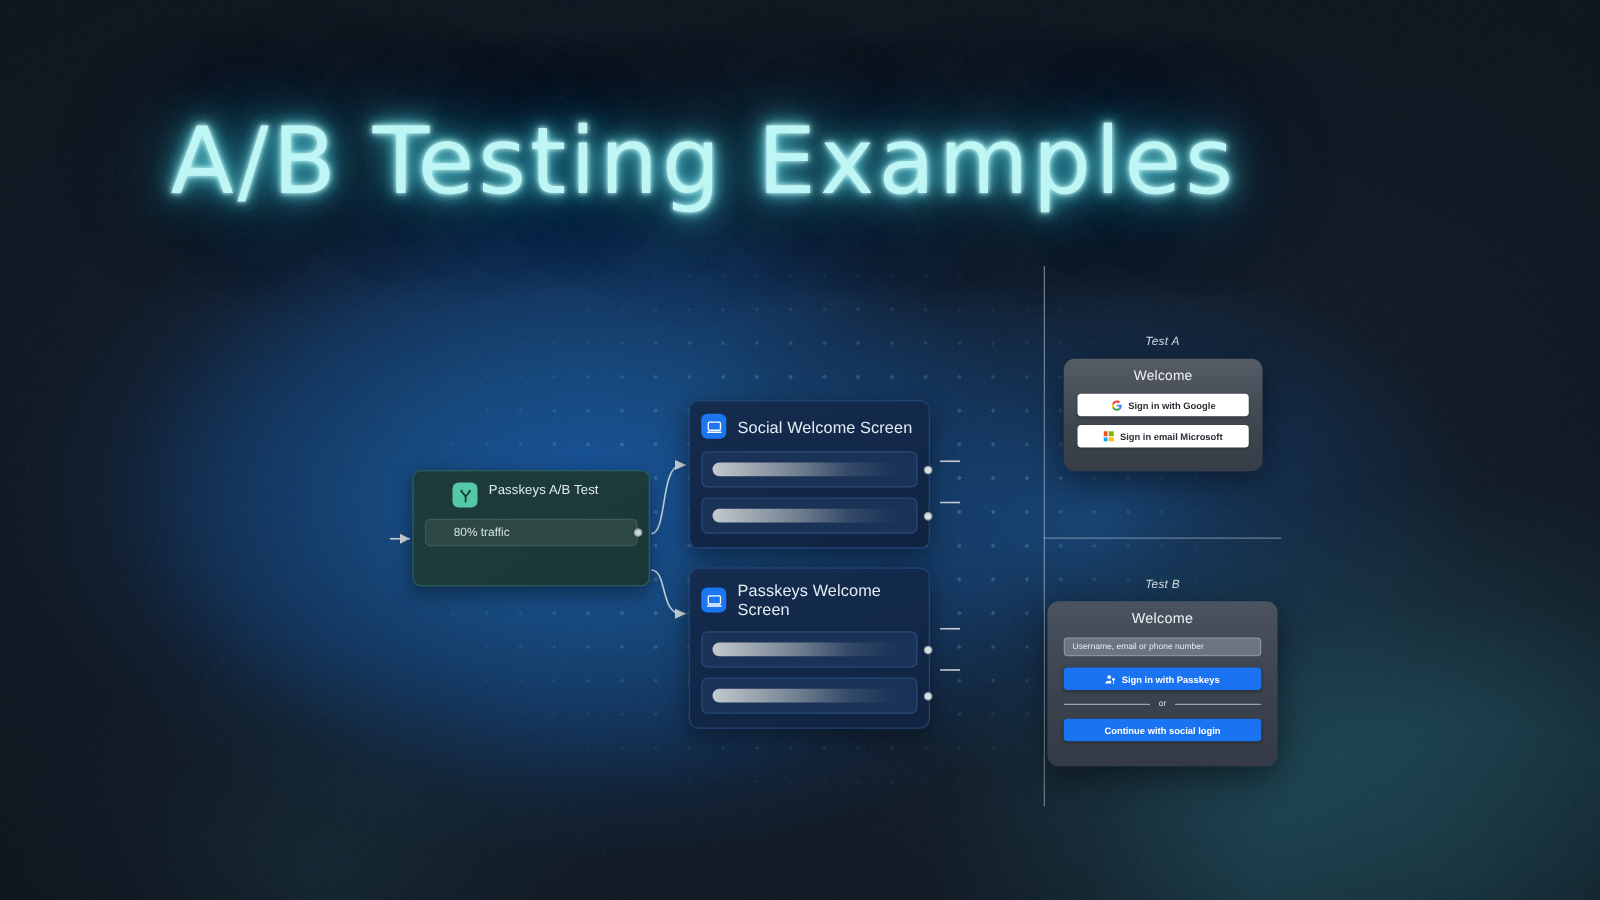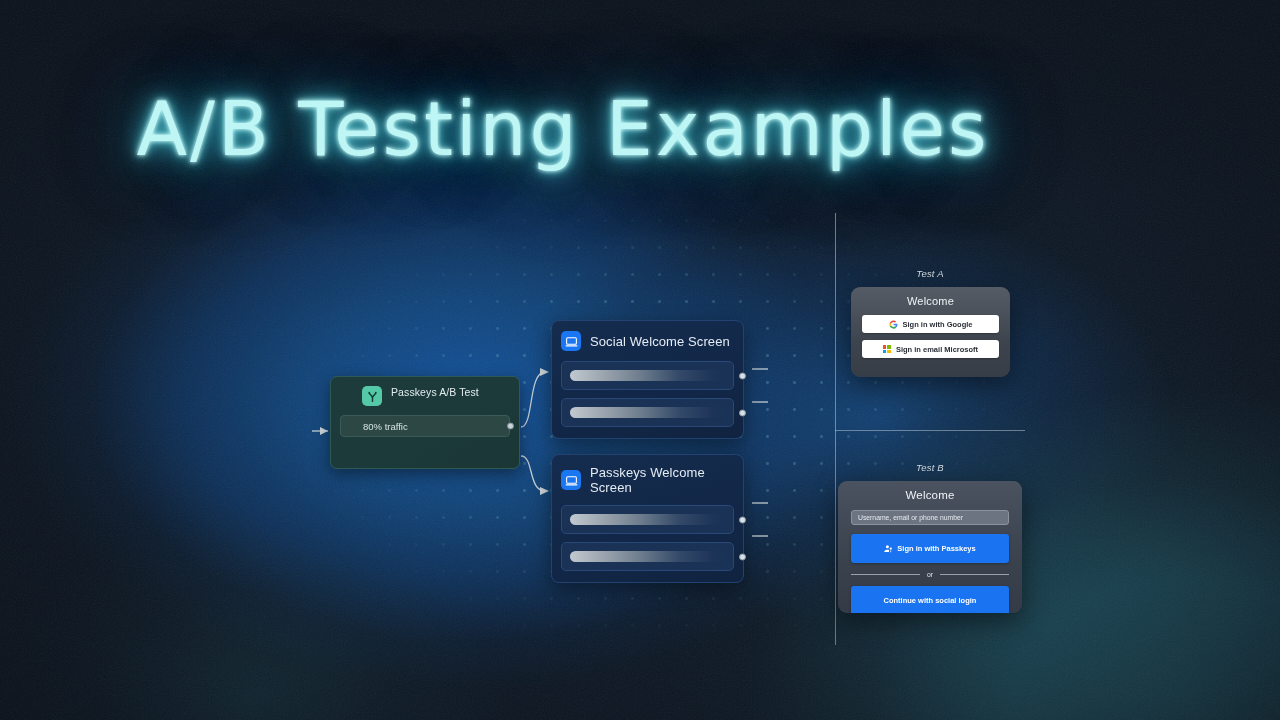--- a/index.html
+++ b/index.html
@@ -206,21 +206,21 @@
   .mock-input {
     height:15px; border-radius:3px;
     background:#6b7480;
     border:1px solid #8a93a0;
     display:flex; align-items:center;
     padding-left:6px;
     font-size:6.8px; color:#e6eaef;
     margin-bottom:9px;
   }
   .btn-blue {
-    height:29px; background:#1a73f0; border-radius:3px;
+    height:18px; background:#1a73f0; border-radius:3px;
     display:flex; align-items:center; justify-content:center; gap:4px;
     font-size:7.5px; color:#ffffff; font-weight:bold;
     box-shadow:0 1px 3px rgba(0,0,0,0.3);
   }
   .or-row {
     display:flex; align-items:center; gap:7px;
     margin:8px 0 8px 0;
   }
   .or-row .ln { flex:1; height:1px; background:#9aa3ad; }
   .or-row .tx { font-size:6.8px; color:#dfe5ea; }

